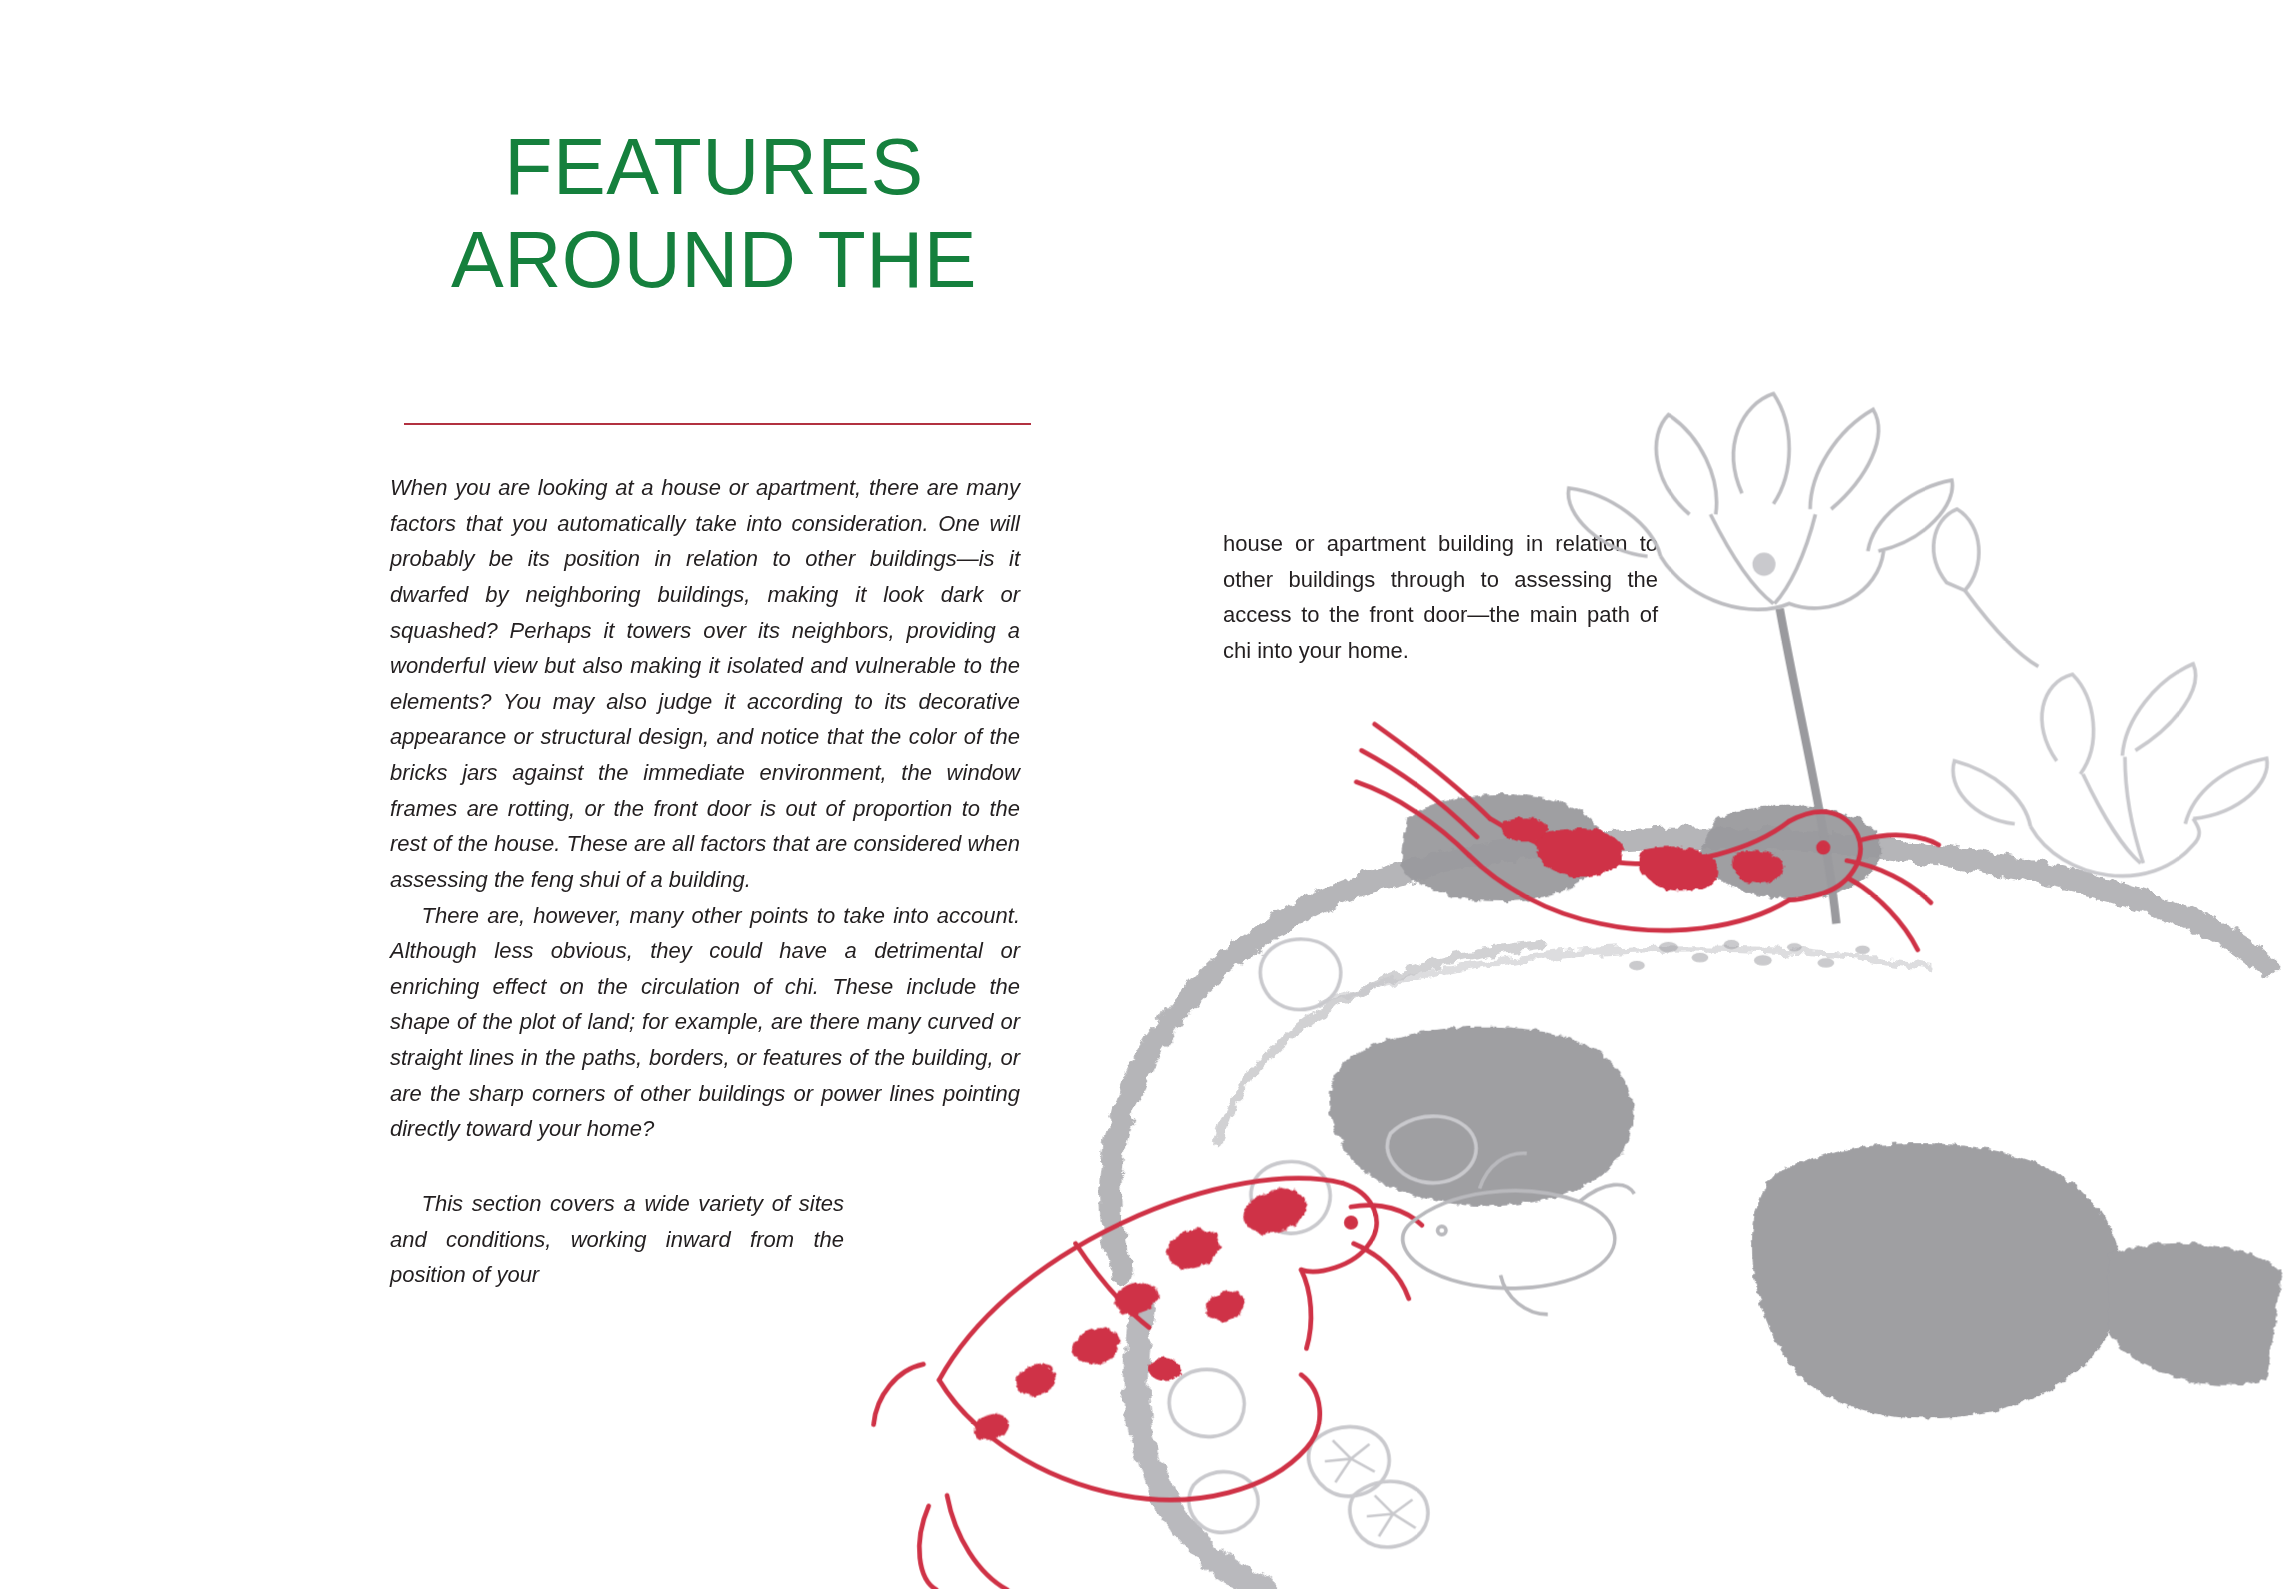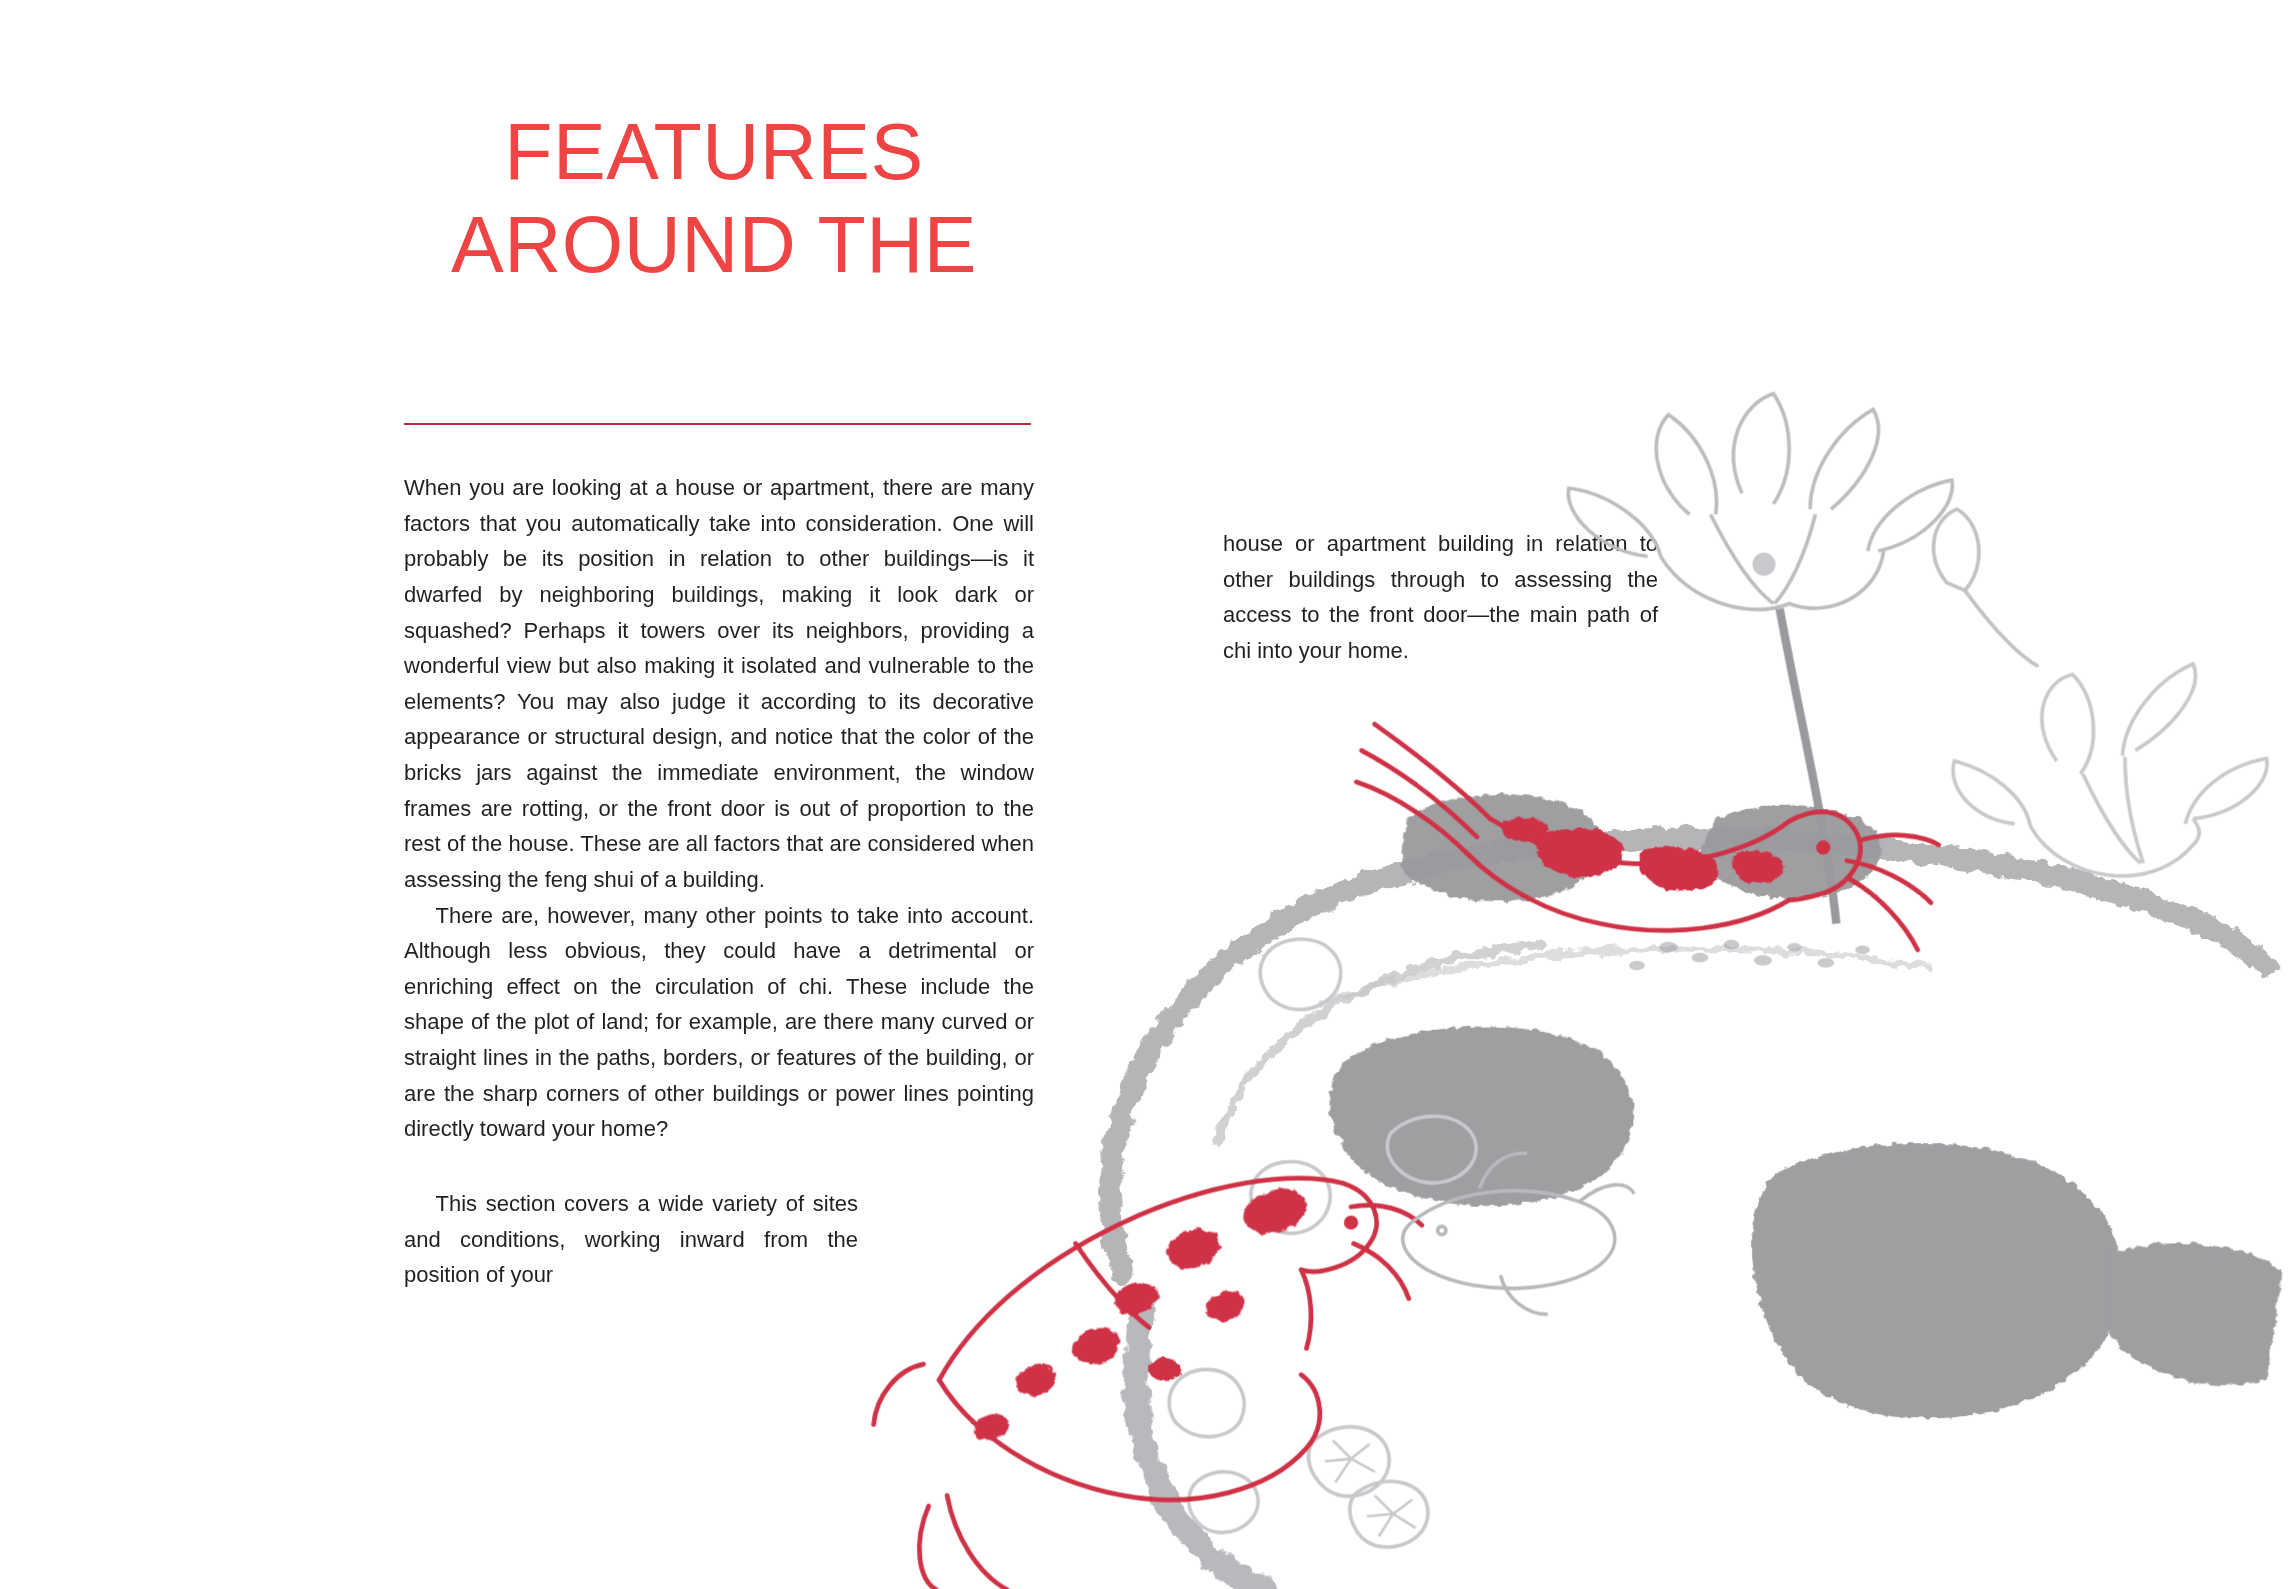--- a/index.html
+++ b/index.html
@@ -25,22 +25,22 @@
     left: 399px;
     top: 105px;
     width: 630px;
     text-align: center;
   }
   .title {
     font-size: 79px;
     line-height: 1.18;
     font-weight: 400;
     letter-spacing: 0.5px;
-    color: #ef4444;
-    margin: 0;
+    color: #15803d;
+    margin: 15px;
     text-transform: uppercase;
   }
 
   .rule {
     position: absolute;
     left: 404px;
     top: 423px;
     width: 627px;
     height: 1.6px;
     background: #b23140;
@@ -55,23 +55,24 @@
     text-align: justify;
   }
   .col p {
     margin: 0;
   }
   .col p + p {
     text-indent: 31.5px;
   }
 
   .col-left {
-    left: 404px;
+    left: 390px;
     top: 470px;
     width: 630px;
+    font-style: italic;
   }
   .col-left .narrow {
     width: 454px;
     margin-top: 39px;
   }
   .col-right {
     left: 1223px;
     top: 514px;
     width: 435px;
     margin-top: 12px;

